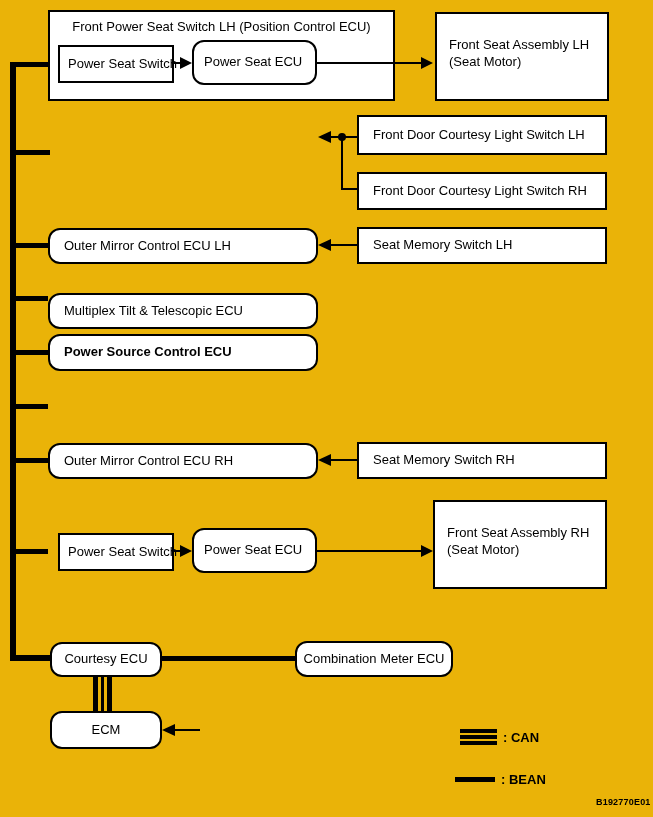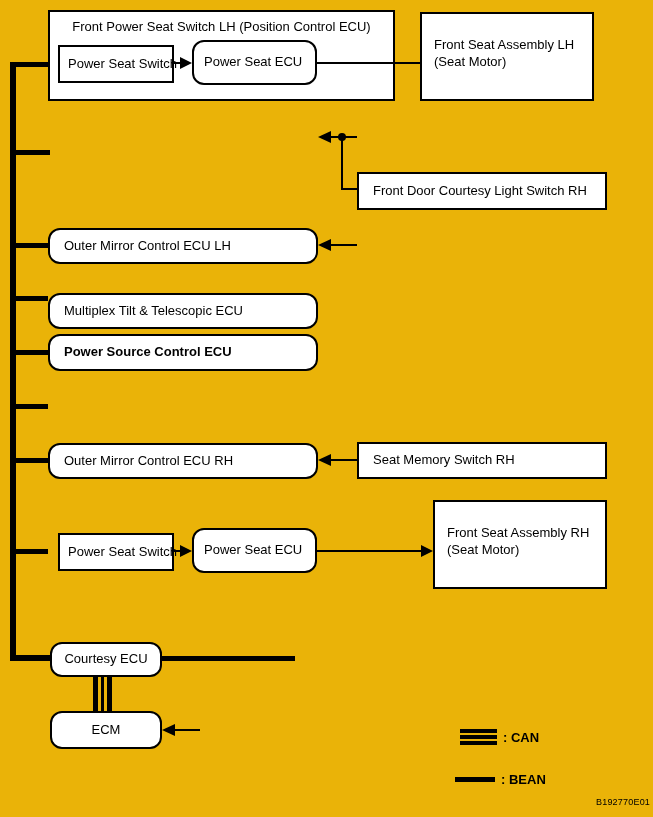--- a/index.html
+++ b/index.html
@@ -16,21 +16,21 @@
   .vc{display:flex;align-items:center;white-space:nowrap;}
   .tl{padding:7px 8px 0 12px;}
   .pre{white-space:pre-line;}
   .title{position:absolute;top:7px;left:0;right:0;text-align:center;white-space:nowrap;font-size:13px;}
   .ln{position:absolute;background:#000;}
   .arr{position:absolute;width:0;height:0;border-style:solid;}
   .arr.r{border-width:6px 0 6px 12px;border-color:transparent transparent transparent #000;}
   .arr.l{border-width:6px 13px 6px 0;border-color:transparent #000 transparent transparent;}
   .dot{position:absolute;width:8px;height:8px;border-radius:50%;background:#000;}
   .legend-txt{position:absolute;font-size:13px;font-weight:600;white-space:nowrap;}
-  .figid{position:absolute;font-size:9px;font-weight:400;letter-spacing:0.2px;}
+  .figid{position:absolute;font-size:9px;font-weight:700;letter-spacing:0.2px;}
 </style>
 </head>
 <body>
 
 <div class="stage">
 
   <div class="ln" style="left:10px;top:62px;width:6px;height:599px;"></div>
   <div class="ln" style="left:10px;top:62px;width:38px;height:5px;"></div>
   <div class="ln" style="left:10px;top:150px;width:40px;height:5px;"></div>
   <div class="ln" style="left:10px;top:243px;width:38px;height:5px;"></div>
@@ -47,39 +47,45 @@
   <div class="box vc" style="left:58px;top:45px;width:116px;height:38px;padding-left:8px;">
     <span>Power Seat Switch</span>
   </div>
   <div class="ln" style="left:174px;top:62px;width:8px;height:2px;"></div>
   <div class="arr r" style="left:180px;top:57px;"></div>
   <div class="rbox vc" style="left:192px;top:40px;width:125px;height:45px;padding-left:10px;">
     <span>Power Seat ECU</span>
   </div>
   <div class="ln" style="left:317px;top:62px;width:104px;height:2px;"></div>
   <div class="arr r" style="left:421px;top:57px;"></div>
-  <div class="box pre tl" style="left:420px;top:12px;width:174px;height:89px;">
+  <div class="box pre tl" style="left:435px;top:12px;width:174px;height:89px;">
     <span class="pre">Front Seat Assembly LH
 (Seat Motor)</span>
   </div>
 
   <div class="arr l" style="left:318px;top:131px;"></div>
   <div class="ln" style="left:331px;top:136px;width:26px;height:2px;"></div>
   <div class="dot" style="left:338px;top:133px;"></div>
   <div class="ln" style="left:341px;top:137px;width:2px;height:53px;"></div>
   <div class="ln" style="left:341px;top:188px;width:16px;height:2px;"></div>
+  <div class="box vc" style="left:357px;top:115px;width:250px;height:40px;padding-left:14px;">
+    <span>Front Door Courtesy Light Switch LH</span>
+  </div>
   <div class="box vc" style="left:357px;top:172px;width:250px;height:38px;padding-left:14px;">
     <span>Front Door Courtesy Light Switch RH</span>
   </div>
 
   <div class="rbox vc" style="left:48px;top:228px;width:270px;height:36px;padding-left:14px;">
     <span>Outer Mirror Control ECU LH</span>
   </div>
   <div class="arr l" style="left:318px;top:239px;"></div>
   <div class="ln" style="left:331px;top:244px;width:26px;height:2px;"></div>
+  <div class="box vc" style="left:357px;top:227px;width:250px;height:37px;padding-left:14px;">
+    <span>Seat Memory Switch LH</span>
+  </div>
 
   <div class="rbox vc" style="left:48px;top:281px;width:270px;height:36px;padding-left:14px;margin-top:12px;">
     <span>Multiplex Tilt &amp; Telescopic ECU</span>
   </div>
 
   <div class="rbox vc" style="left:48px;top:334px;width:270px;height:37px;padding-left:14px;font-weight:bold;">
     <span>Power Source Control ECU</span>
   </div>
 
 
@@ -104,20 +110,23 @@
   <div class="arr r" style="left:421px;top:545px;"></div>
   <div class="box pre tl" style="left:433px;top:500px;width:174px;height:89px;">
     <span class="pre">Front Seat Assembly RH
 (Seat Motor)</span>
   </div>
 
   <div class="rbox vc" style="left:50px;top:642px;width:112px;height:35px;justify-content:center;">
     <span>Courtesy ECU</span>
   </div>
   <div class="ln" style="left:162px;top:656px;width:133px;height:5px;"></div>
+  <div class="rbox vc" style="left:295px;top:641px;width:158px;height:36px;justify-content:center;">
+    <span>Combination Meter ECU</span>
+  </div>
 
   <div class="ln" style="left:93px;top:677px;width:5px;height:35px;"></div>
   <div class="ln" style="left:101px;top:677px;width:3px;height:35px;"></div>
   <div class="ln" style="left:107px;top:677px;width:5px;height:35px;"></div>
 
   <div class="rbox vc" style="left:50px;top:711px;width:112px;height:38px;justify-content:center;">
     <span>ECM</span>
   </div>
   <div class="arr l" style="left:162px;top:724px;"></div>
   <div class="ln" style="left:175px;top:729px;width:25px;height:2px;"></div>

